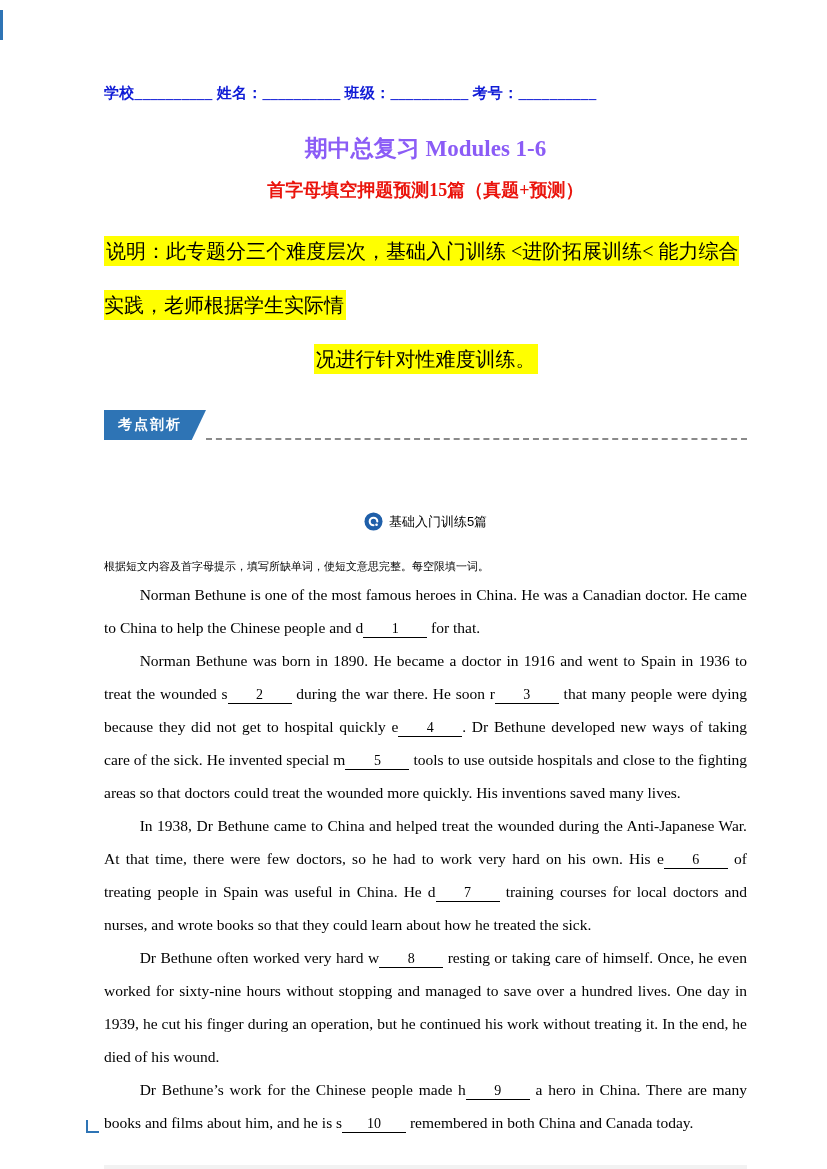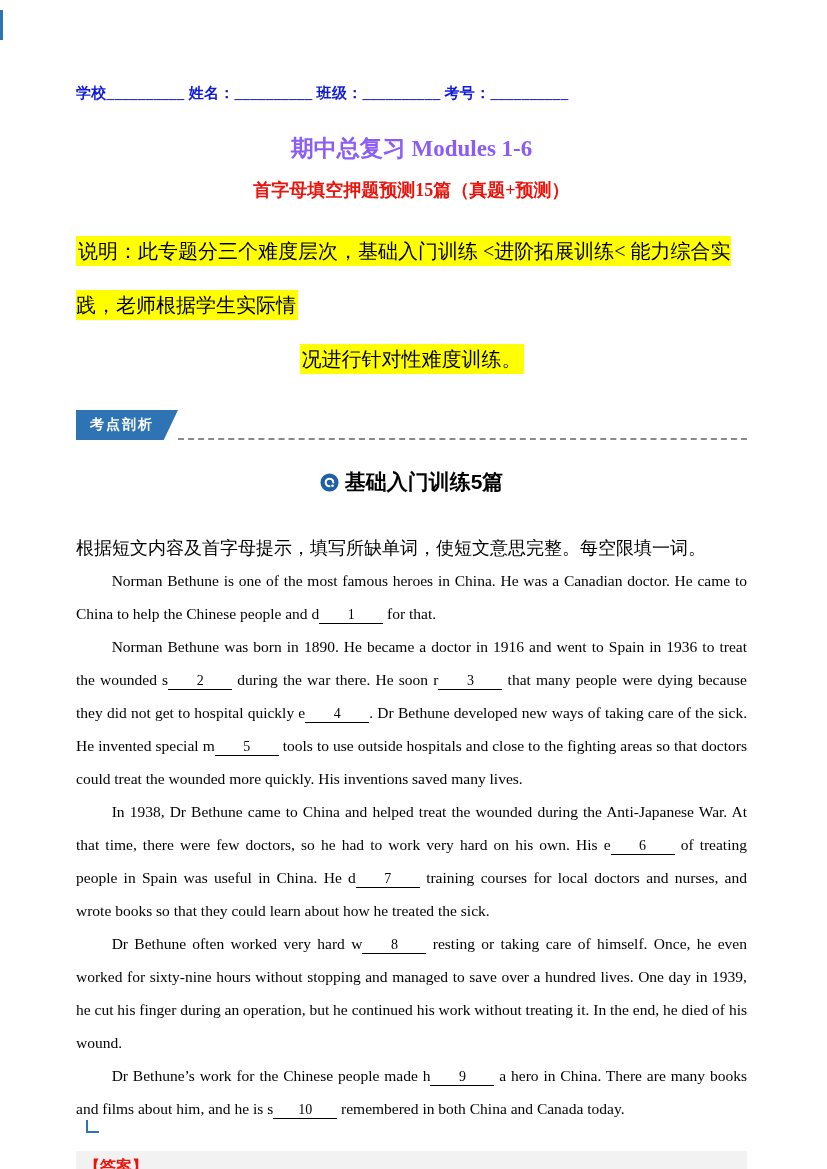--- a/index.html
+++ b/index.html
@@ -1,21 +1,21 @@
 <!DOCTYPE html>
 <html><head>
 <meta charset="utf-8">
 <style>
   html,body{margin:0;padding:0;background:#ffffff;}
   .page{
     position:relative;
     width:827px;height:1169px;
     box-sizing:border-box;
     background:#ffffff;
-    padding:84px 80px 0 76px;
+    padding:84px 80px 0 104px;
     font-family:"Liberation Serif","DejaVu Serif",serif;
     color:#000;
     overflow:hidden;
   }
   .header-line{
     color:#0f1bd6;
     font-weight:bold;
     font-size:15px;
     letter-spacing:.3px;
     white-space:nowrap;
@@ -35,27 +35,27 @@
   .ribbon{
     background:#2e74b5;color:#fff;font-weight:bold;font-size:14px;
     padding:6px 24px 6px 14px;
     clip-path:polygon(0 0,100% 0,86% 100%,0 100%);
     font-family:"Liberation Sans","DejaVu Sans",sans-serif;
     letter-spacing:2px;
     text-align:right;
   }
   .dash-line{flex:1;height:0;border-bottom:2px dashed #8a8a8a;}
   .section-head{
-    margin-top:28px;
+    margin-top:72px;
     display:flex;justify-content:center;align-items:center;gap:6px;
-    font-weight:bold;font-size:21px;
+    font-weight:normal;font-size:13px;
     font-family:"Liberation Sans","DejaVu Sans",sans-serif;
   }
   .badge{width:19px;height:19px;flex:0 0 auto;}
-  .instruction{margin-top:40px;font-size:18px;}
+  .instruction{margin-top:28px;font-size:11px;}
   .passage{margin-top:4px;}
   .passage p{
     margin:0;
     text-indent:2.3em;
     text-align:justify;
     font-size:15.5px;
     line-height:33px;
   }
   .blank{
     display:inline-block;

